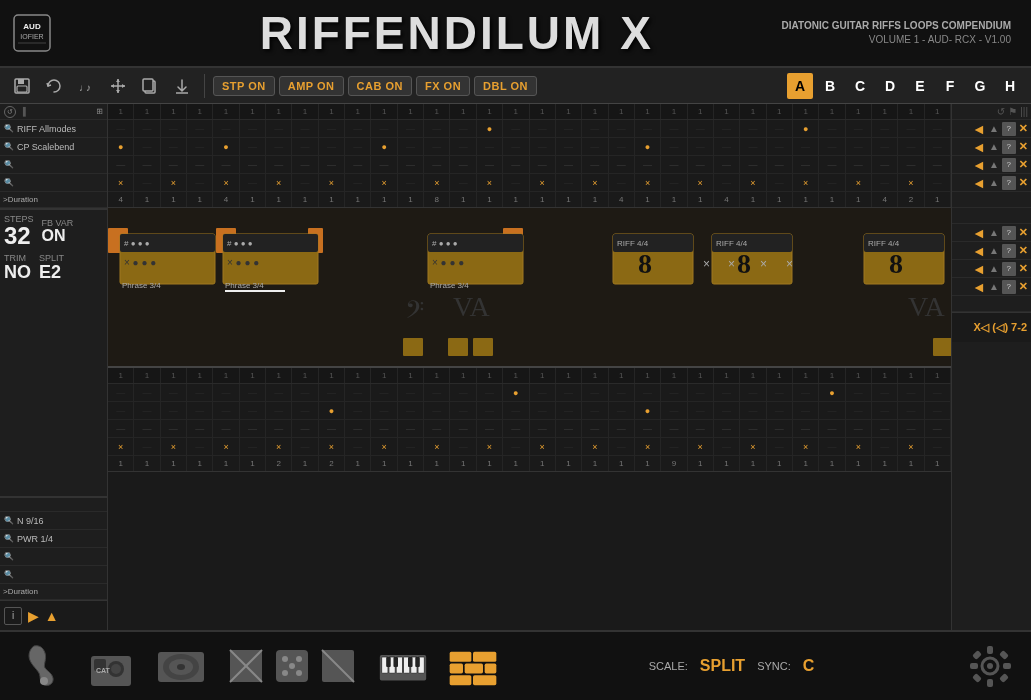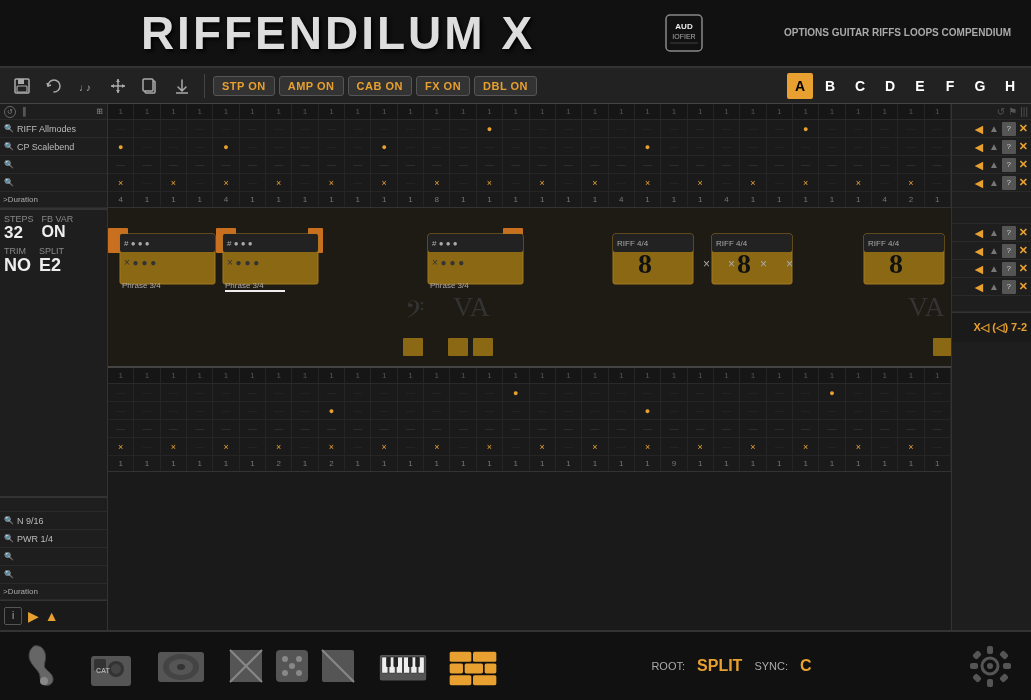--- a/index.html
+++ b/index.html
@@ -138,28 +138,28 @@
       border-bottom: 1px solid #2a2a2a;
       gap: 3px;
     }
     .tgl-icon-sm {
       font-size: 8px;
       color: #666;
     }
     .steps-row {
       display: flex;
       gap: 8px;
-      align-items: flex-start;
+      align-items: center;
     }
     .step-item {
       display: flex;
       flex-direction: column;
     }
     .step-lbl { font-size: 9px; color: #888; text-transform: uppercase; }
-    .step-val { font-size: 17px; font-weight: bold; color: #eee; line-height: 1; }
+    .step-val { font-size: 24px; font-weight: bold; color: #eee; line-height: 1; }
 
     
     .high-low-btn {
       background: #e8a030;
       color: #000;
       font-weight: bold;
       font-size: 11px;
       padding: 6px 10px;
       margin: 4px;
       border-radius: 3px;
@@ -221,38 +221,39 @@
       border-radius: 1px;
       cursor: pointer;
     }
     .x-red { color: #e8a030; font-size: 11px; font-weight: bold; cursor: pointer; }
     .arr-left { color: #e8a030; font-size: 14px; }
   </style>
 </head>
 <body>
 
 <div id="header">
-  <div id="title-area">
-    <span id="app-title" style="font-size:46px;font-weight:900;color:#ddd;letter-spacing:3px;font-family:'Arial Black',sans-serif;text-shadow:2px 2px 4px #000;">RiFFenDiLUM X</span>
-  </div>
   <div id="logo">
     <div style="display:flex;align-items:center;gap:4px;">
       <div style="width:40px;height:40px;position:relative;">
         
         <svg width="40" height="40" viewBox="0 0 40 40">
           <rect x="2" y="2" width="36" height="36" rx="4" fill="none" stroke="#888" stroke-width="1.5"></rect>
           <text x="20" y="16" text-anchor="middle" fill="#eee" font-size="8" font-weight="bold" font-family="Arial">AUD</text>
           <text x="20" y="26" text-anchor="middle" fill="#aaa" font-size="7" font-family="Arial">IOFIER</text>
           <line x1="6" y1="30" x2="34" y2="30" stroke="#777" stroke-width="0.5"></line>
         </svg>
       </div>
     </div>
   </div>
+  <div id="title-area">
+    <span id="app-title" style="font-size:46px;font-weight:900;color:#ddd;letter-spacing:3px;font-family:'Arial Black',sans-serif;text-shadow:2px 2px 4px #000;">RiFFenDiLUM X</span>
+  </div>
   <div id="subtitle-area">
-    <div style="font-size:10px;color:#aaa;font-weight:bold;">OPTIONS GUITAR RIFFS LOOPS COMPENDIUM</div>
+    <div style="font-size:10px;color:#aaa;font-weight:bold;">DIATONIC GUITAR RIFFS LOOPS COMPENDIUM</div>
+    <div style="font-size:10px;color:#888;">VOLUME 1 - AUD- RCX - V1.00</div>
   </div>
 </div>
 
 <div id="toolbar">
 
   <div class="toolbar-icon" title="Save">
     <svg width="18" height="18" viewBox="0 0 18 18">
         <rect x="2" y="2" width="14" height="14" rx="1" fill="none" stroke="#aaa" stroke-width="1.5"></rect>
         <rect x="5" y="2" width="6" height="5" fill="#aaa"></rect>
         <rect x="4" y="9" width="10" height="6" rx="1" fill="none" stroke="#aaa" stroke-width="1.2"></rect>
@@ -1062,21 +1063,21 @@
       <rect x="30" y="8" width="28" height="12" rx="2" fill="#e8a030"></rect>
       <rect x="2" y="22" width="16" height="12" rx="2" fill="#e8a030"></rect>
       <rect x="20" y="22" width="22" height="12" rx="2" fill="#e8a030"></rect>
       <rect x="44" y="22" width="14" height="12" rx="2" fill="#e8a030"></rect>
       <rect x="2" y="36" width="26" height="12" rx="2" fill="#e8a030"></rect>
       <rect x="30" y="36" width="28" height="12" rx="2" fill="#e8a030"></rect>
     </svg>
   </div>
 
   <div class="footer-center">
-    <span class="sync-text">ROOT:</span>
+    <span class="sync-text">SCALE:</span>
     <span class="sync-val">SPLIT</span>
     <span class="sync-text">SYNC:</span>
     <span class="sync-val">C</span>
   </div>
 
   <div class="footer-icon" style="margin-left:auto;">
     <svg width="45" height="45" viewBox="0 0 45 45">
       <circle cx="22" cy="22" r="8" fill="none" stroke="#555" stroke-width="3"></circle>
       <circle cx="22" cy="22" r="3" fill="#555"></circle>
 

